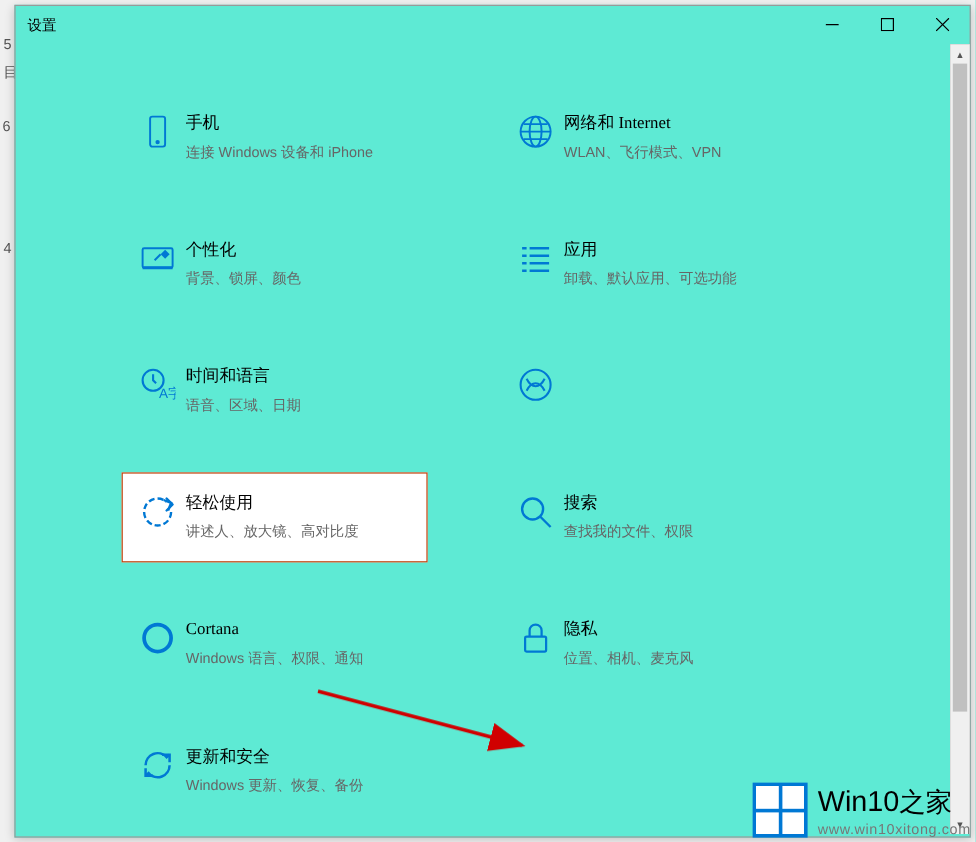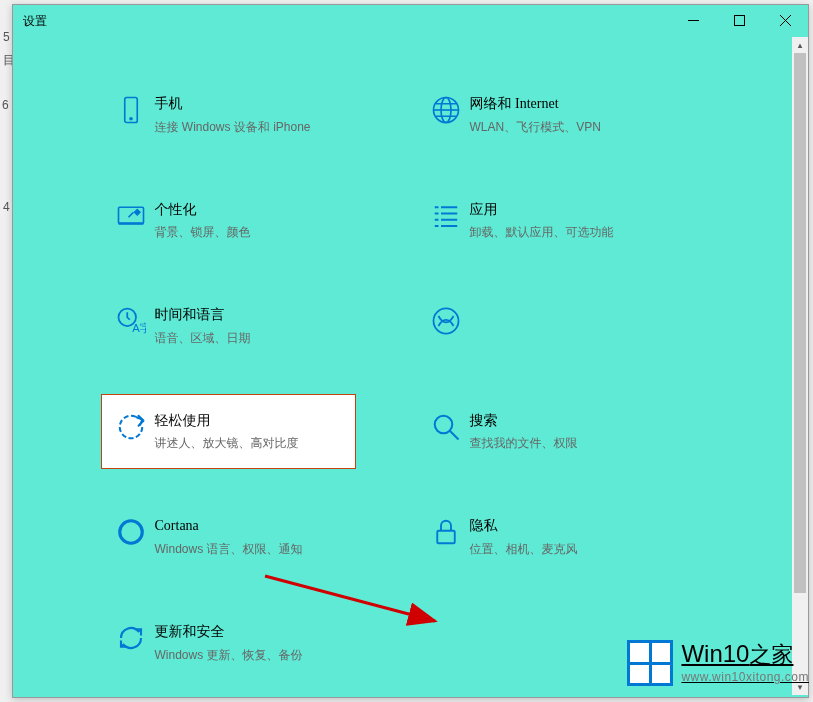--- a/index.html
+++ b/index.html
@@ -118,25 +118,24 @@
     }
     .arrow-annotation {
       position: absolute;
       left: 260px;
       top: 571px;
       pointer-events: none;
     }
     .watermark {
       position: absolute;
       right: 4px;
-      bottom: 16px;
-      display: flex;
-      align-items: flex-start;
+      bottom: 4px;
+      display: flex;
+      align-items: flex-end;
       gap: 8px;
-      text-decoration: underline;
     }
     .watermark-logo {
       width: 46px;
       height: 46px;
       background: #0078d4;
       display: grid;
       grid-template-columns: 1fr 1fr;
       grid-template-rows: 1fr 1fr;
       gap: 3px;
       padding: 3px;

